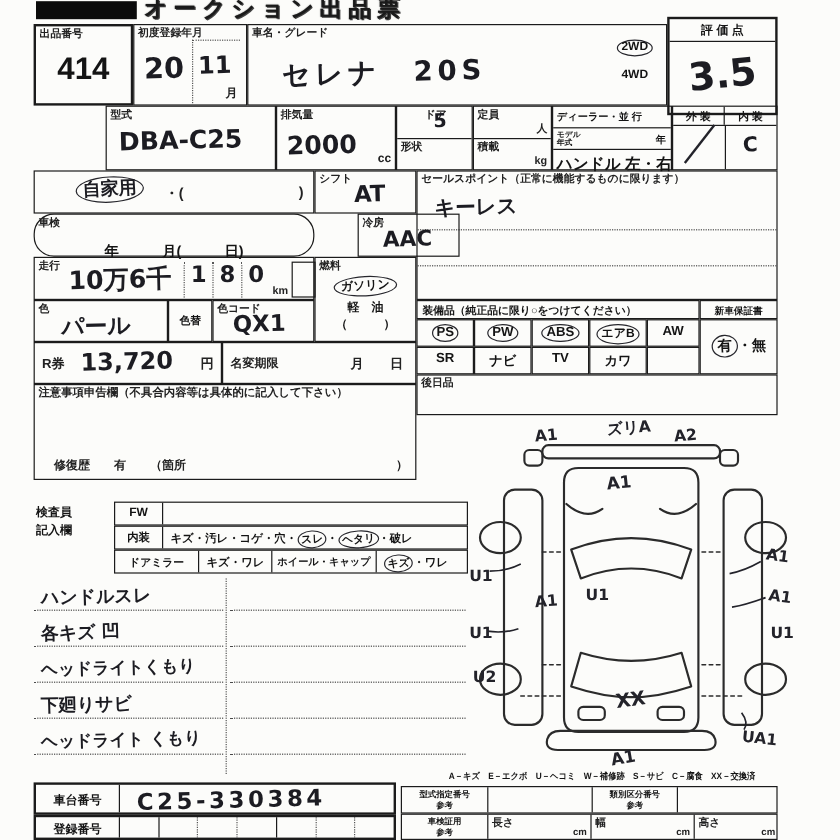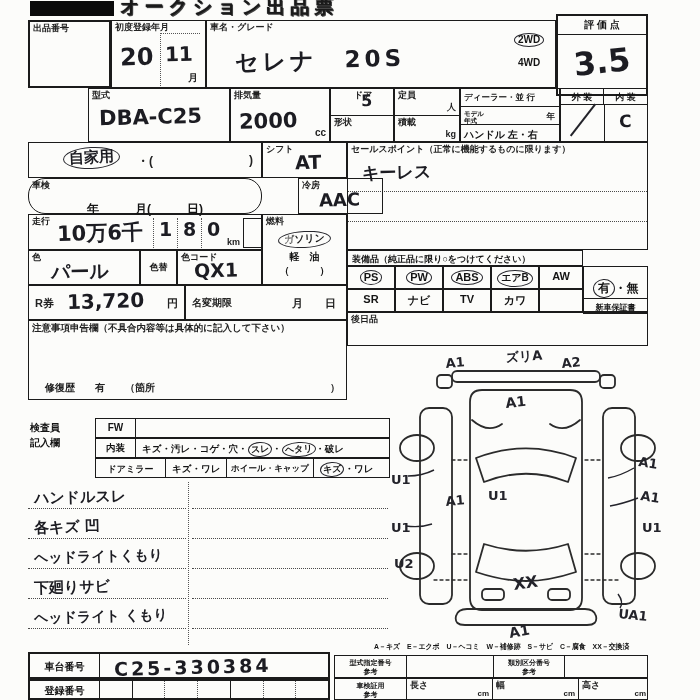--- a/index.html
+++ b/index.html
@@ -35,20 +35,21 @@
 </head>
 <body>
 
 <div id="sheet">
 
   <div class="nob redact" style="left:30px; top:1px; width:84px; height:15px;"></div>
   <div class="nob title-text" style="left:120px; top:-6px;">オークション出品票</div>
 
   <div class="cell" style="left:28px; top:20px; width:83px; height:68px; border-width:2.5px;">
     <span class="lbl lbl-pad">出品番号</span>
+    <div style="text-align:center; font-size:26px; font-weight:600; margin-top:8px;">414</div>
   </div>
 
   <div class="cell" style="left:111px; top:20px; width:95px; height:68px;">
     <span class="lbl lbl-pad">初度登録年月</span>
     <span class="nob hw" style="left:8px; top:22px; font-size:24px;">20</span>
     <div class="nob" style="left:48px; top:12px; width:40px; height:53px; border-left:1.2px dotted #555; border-top:1.2px dotted #555;">
       <span class="nob hw" style="left:4px; top:8px; font-size:20px;">11</span>
       <span class="nob printed" style="right:2px; bottom:1px; font-size:10px;">月</span>
     </div>
   </div>
@@ -95,21 +96,21 @@
 
   <div class="cell" style="left:460px; top:88px; width:100px; height:54px;">
     <div style="border-bottom:1.2px solid #1b1b1b; height:18px; font-size:8.5px; font-weight:700; padding:3px 0 0 3px; white-space:nowrap;">ディーラー・並 行</div>
     <div style="border-bottom:1.2px solid #1b1b1b; height:18px; padding-left:3px;">
       <span style="display:inline-block; font-size:6.5px; font-weight:700; line-height:1.1; vertical-align:middle;">
         <span>モデル</span><br>
         <span>年式</span>
       </span>
       <span style="float:right; font-size:8.5px; font-weight:700; margin:4px 4px 0 0;">年</span>
     </div>
-    <div style="height:16px; font-size:10px; font-weight:700; padding:3px 0 0 3px; white-space:nowrap;">ハンドル 左・右</div>
+    <div style="height:16px; font-size:13px; font-weight:700; padding:3px 0 0 3px; white-space:nowrap;">ハンドル 左・右</div>
   </div>
 
   <div class="cell" style="left:560px; top:88px; width:88px; height:54px;">
     <div style="display:flex; border-bottom:1.2px solid #1b1b1b; height:16px;">
       <div style="width:50%; border-right:1.2px solid #1b1b1b; text-align:center; font-size:9px; font-weight:700; padding-top:2px;">外 装</div>
       <div style="width:50%; text-align:center; font-size:9px; font-weight:700; padding-top:2px;">内 装</div>
     </div>
     <div class="nob" style="left:22px; top:16px; bottom:0; border-left:1.2px solid #1b1b1b; left:43px;"></div>
     <div class="slash" style="left:2px; top:30px;"></div>
     <span class="nob hw" style="left:58px; top:22px; font-size:17px;">C</span>
@@ -188,21 +189,21 @@
 
   <div class="cell" style="left:28px; top:320px; width:319px; height:80px;">
     <span class="lbl lbl-pad" style="font-size:9.5px;">注意事項申告欄（不具合内容等は具体的に記入して下さい）</span>
     <span class="nob printed" style="left:16px; bottom:4px; font-size:10px;">修復歴　　有　　（箇所</span>
     <span class="nob printed" style="right:6px; bottom:4px; font-size:10px;">）</span>
   </div>
 
   <div class="cell" style="left:347px; top:250px; width:236px; height:16px;">
     <div style="font-size:9px; font-weight:700; padding:2px 0 0 4px; white-space:nowrap;">装備品（純正品に限り○をつけてください）</div>
   </div>
-  <div class="cell" style="left:583px; top:250px; width:65px; height:16px;margin-top:48px;">
+  <div class="cell" style="left:583px; top:250px; width:65px; height:16px;">
     <div style="font-size:8px; font-weight:700; text-align:center; padding-top:3px;">新車保証書</div>
   </div>
 
   <div class="eq-cell" style="left:347px; top:266px; width:48px; height:23px;">
     <span class="circ-print">PS</span></div>
   <div class="eq-cell" style="left:395px; top:266px; width:48px; height:23px;">
     <span class="circ-print">PW</span></div>
   <div class="eq-cell" style="left:443px; top:266px; width:48px; height:23px;">
     <span class="circ-print">ABS</span></div>
   <div class="eq-cell" style="left:491px; top:266px; width:48px; height:23px;">

